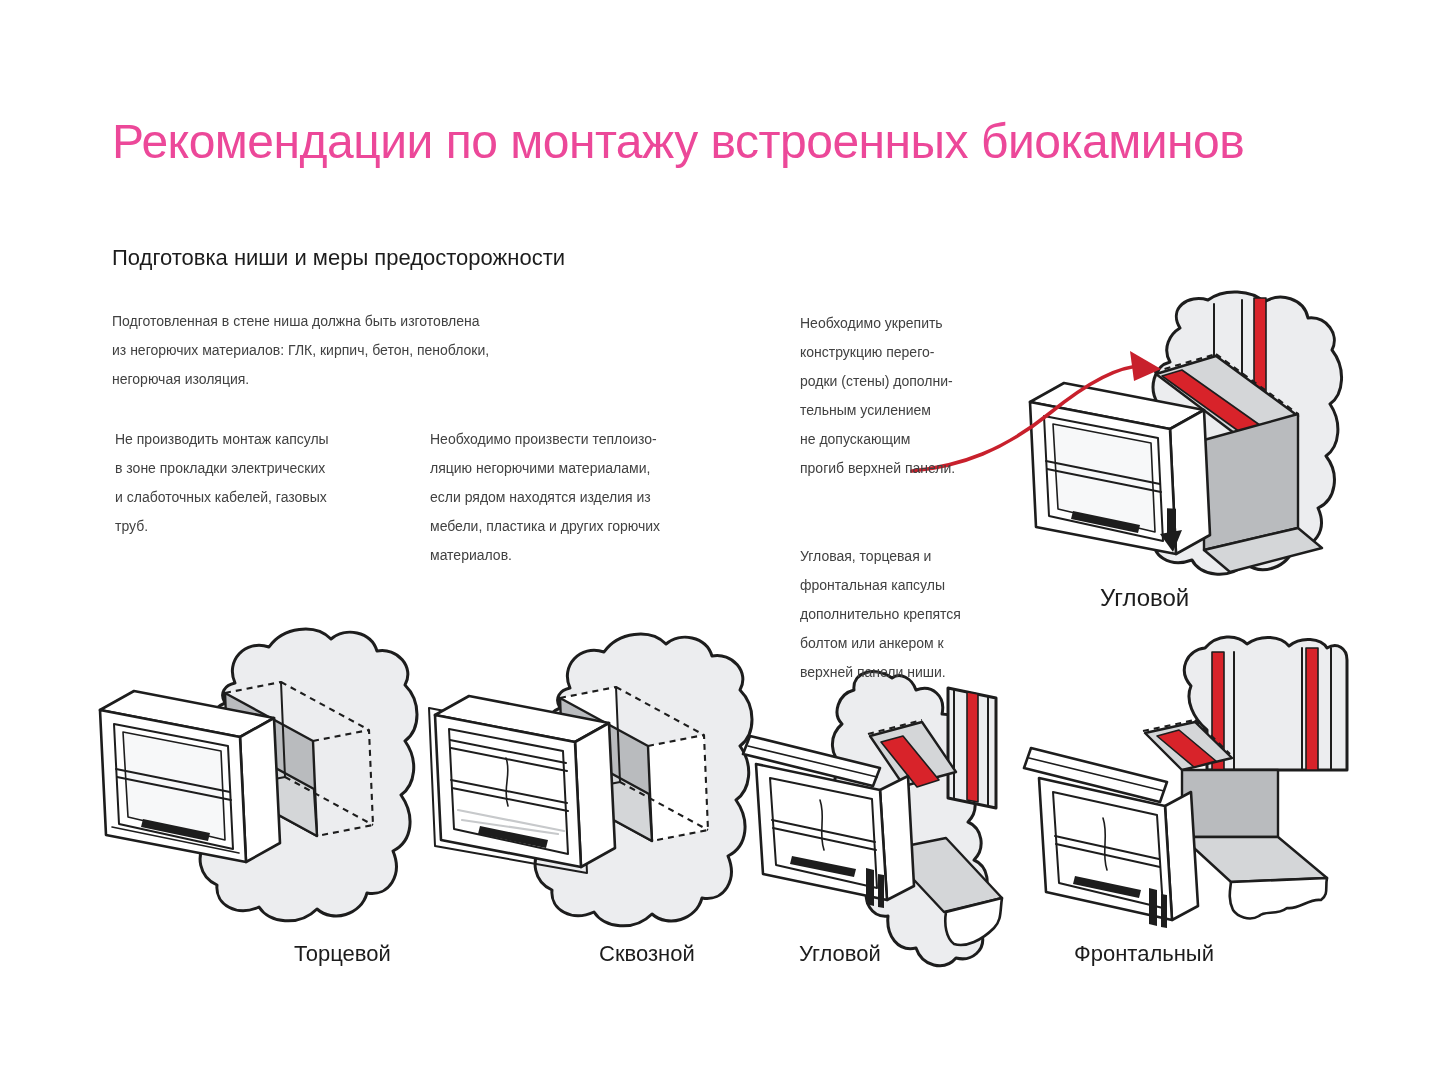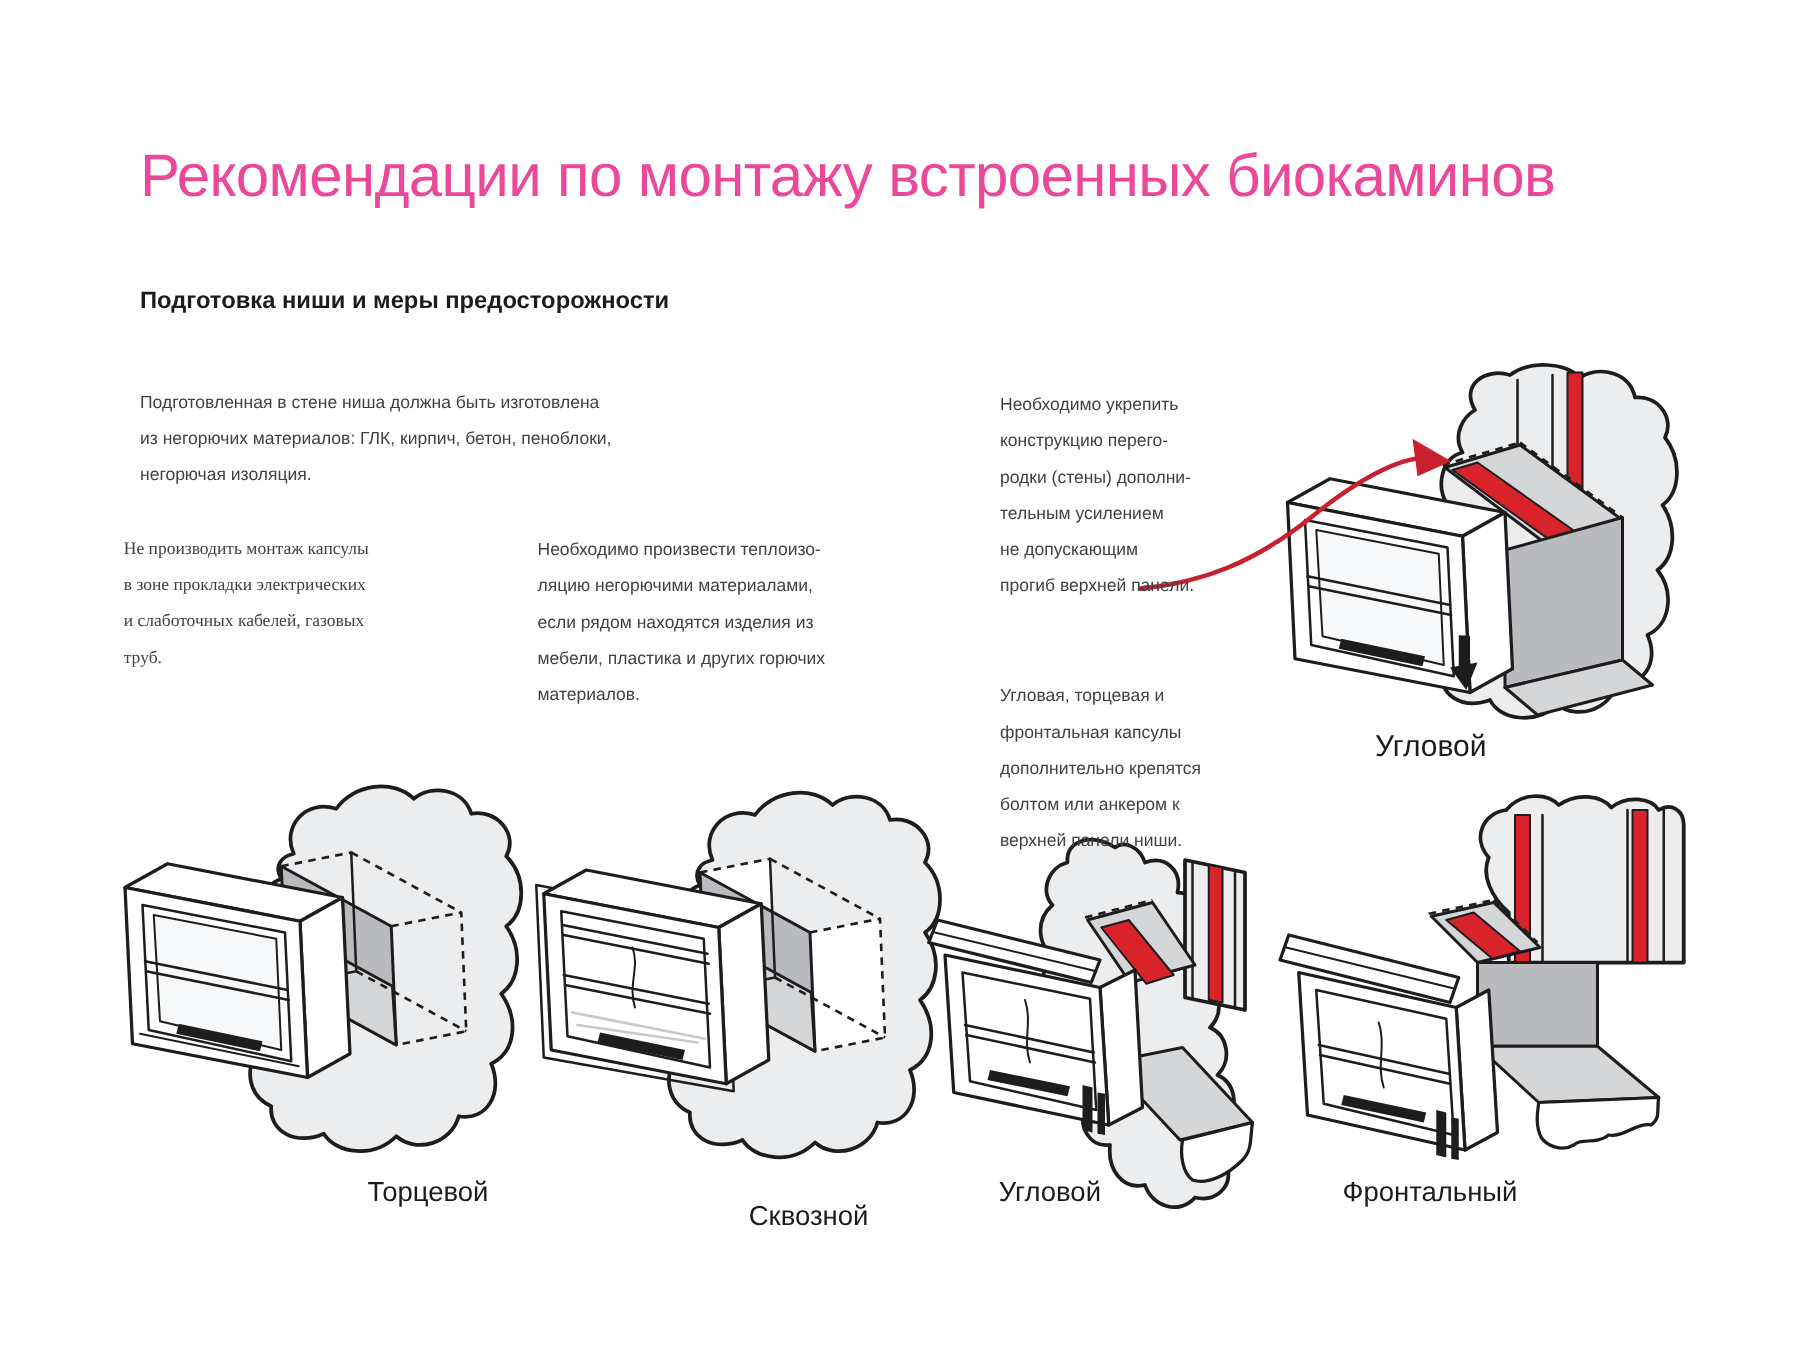--- a/index.html
+++ b/index.html
@@ -18,38 +18,38 @@
     font-family:"Liberation Sans","DejaVu Sans",sans-serif;
     overflow:hidden;color:var(--text);
   }
   .abs{position:absolute;}
   .page-title{
     left:112px;top:114px;width:1220px;
     font-size:48px;font-weight:300;letter-spacing:-0.5px;
     color:#ec4899;white-space:nowrap;
   }
   .section-heading{
-    left:112px;top:230px;font-size:19px;font-weight:bold;color:var(--heading);
+    left:112px;top:245px;font-size:22px;font-weight:normal;color:var(--heading);
     white-space:nowrap;
   }
   .para{
     font-size:14px;line-height:29px;color:var(--text);
     white-space:pre-line;
   }
   .p1{left:112px;top:307px;width:600px;}
-  .p2{left:99px;top:425px;width:330px;font-family:Liberation Serif, serif;}
+  .p2{left:115px;top:425px;width:330px;}
   .p3{left:430px;top:425px;width:340px;}
   .r1{left:800px;top:309px;width:250px;}
   .r2{left:800px;top:542px;width:260px;}
   .fig-label{
     font-size:22px;font-weight:normal;color:var(--heading);white-space:nowrap;
   }
   .lbl-uglovoy{left:1100px;top:584px;font-size:24px;}
   .lbl-kabinet{left:294px;top:941px;}
-  .lbl-skvoznoy{left:599px;top:941px;margin-top:19px;}
+  .lbl-skvoznoy{left:599px;top:941px;}
   .lbl-tortsevoy{left:799px;top:941px;}
   .lbl-frontalny{left:1074px;top:941px;}
   svg.canvas{left:0;top:0;}
   .ln2{fill:none;stroke:var(--outline);stroke-width:2;stroke-linejoin:round;stroke-linecap:round;}
   .ln1{fill:none;stroke:var(--outline);stroke-width:1.6;stroke-linejoin:round;stroke-linecap:round;}
   .wall{fill:var(--wall-gray);stroke:var(--outline);stroke-width:3;stroke-linejoin:round;}
   .g1{fill:var(--niche-gray-dark);stroke:var(--outline);stroke-width:2.4;stroke-linejoin:round;}
   .g2{fill:var(--niche-gray-mid);stroke:var(--outline);stroke-width:2.4;stroke-linejoin:round;}
   .wh{fill:#ffffff;stroke:var(--outline);stroke-width:2.6;stroke-linejoin:round;}
   .whn{fill:#ffffff;stroke:none;}

